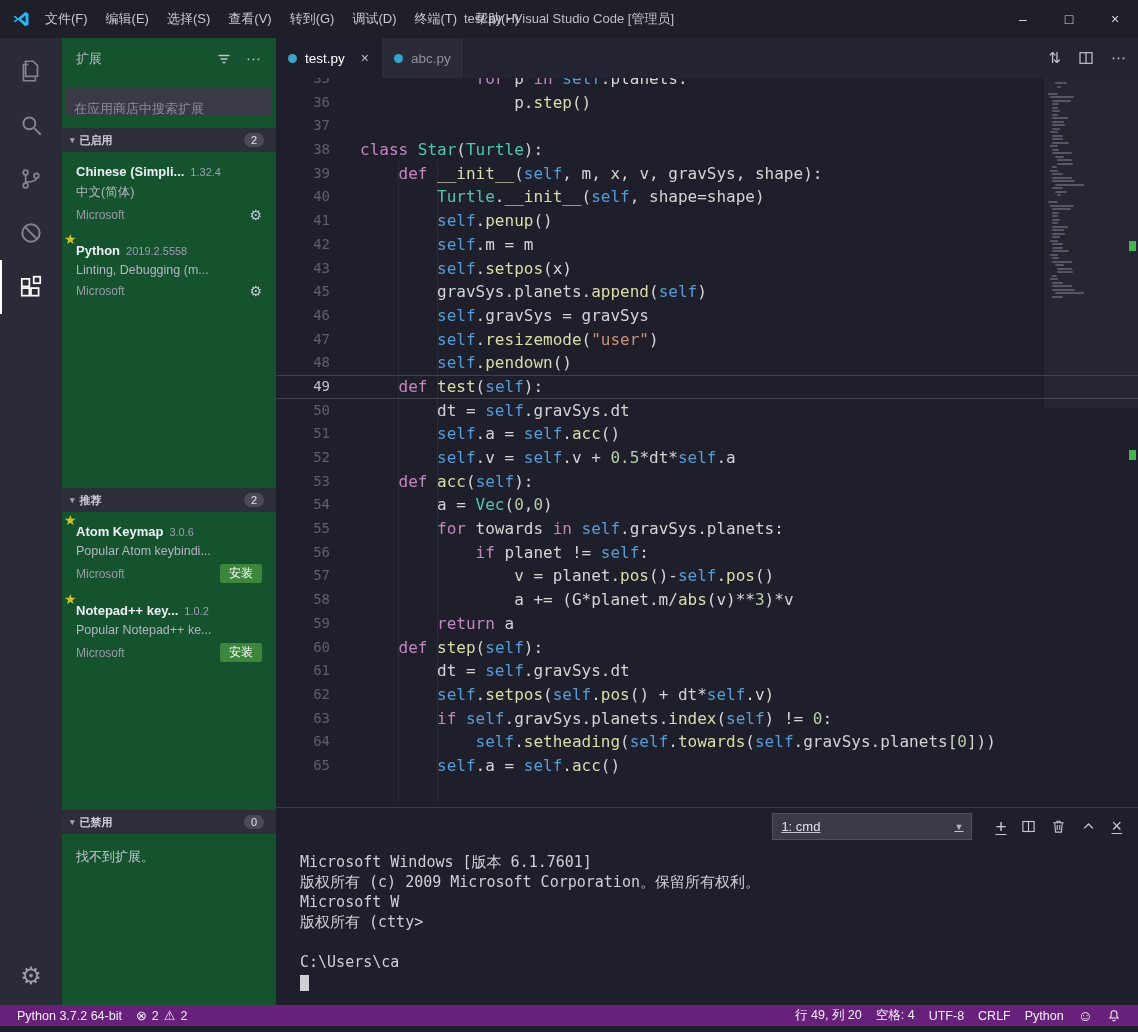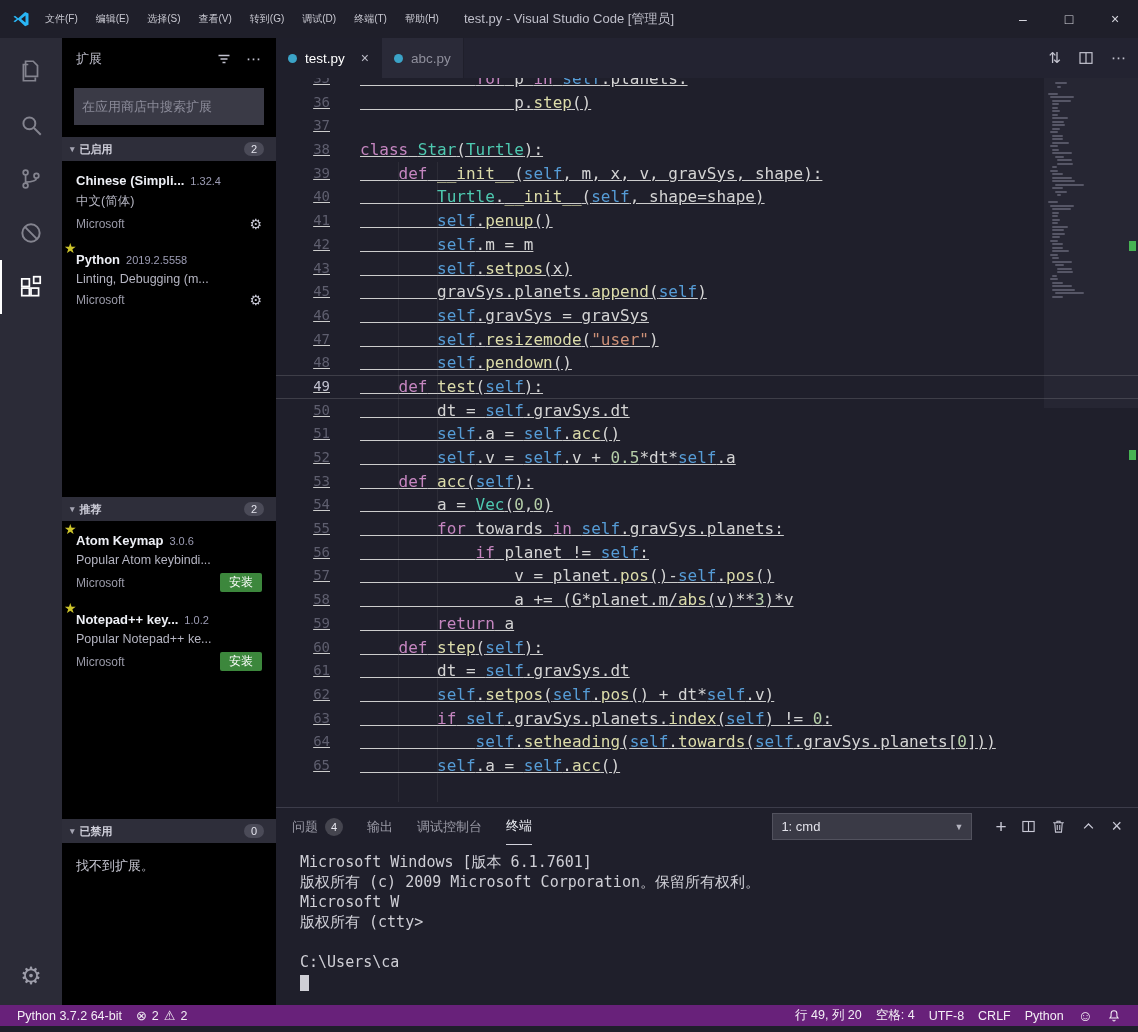--- a/index.html
+++ b/index.html
@@ -2,37 +2,37 @@
 <html><head>
 <meta charset="utf-8">
 <style>
   html,body{margin:0;padding:0;background:#111;}
   .app{width:1138px;height:1032px;overflow:hidden;font-family:"Liberation Sans",sans-serif;
        background:#1f1f2b;color:#ccc;position:relative;user-select:none;}
   
   .titlebar{height:38px;background:#1f1f2a;display:flex;align-items:center;position:relative;}
   .logo{margin:0 6px 0 12px;display:flex;align-items:center;}
   .menu-bar{display:flex;z-index:2;}
-  .menu-item{padding:0 9px;font-size:10px;color:#c9c9d2;line-height:38px;cursor:default;}
+  .menu-item{padding:0 9px;font-size:13px;color:#c9c9d2;line-height:38px;cursor:default;}
   .window-title{position:absolute;left:0;right:0;text-align:center;font-size:13px;color:#bfbfca;}
   .window-controls{margin-left:auto;display:flex;z-index:2;}
   .wc{width:46px;height:38px;display:flex;align-items:center;justify-content:center;color:#d6d6de;font-size:14px;}
   
   .main{display:flex;height:967px;}
   .activitybar{width:62px;background:#2b2b37;display:flex;flex-direction:column;padding-top:6px;}
   .ab-item{height:54px;display:flex;align-items:center;justify-content:center;color:#84848f;border-left:2px solid transparent;padding-right:2px;}
   .ab-item.active{color:#ffffff;border-left-color:#ffffff;}
   .ab-spacer{flex:1;}
   .ab-gear{height:58px;display:flex;align-items:center;justify-content:center;font-size:24px;color:#9d9da9;}
   
-  .sidebar{width:214px;background:#000000;display:flex;flex-direction:column;min-width:214px;}
+  .sidebar{width:214px;background:#14532d;display:flex;flex-direction:column;min-width:214px;}
   .sidebar-header{height:42px;display:flex;align-items:center;padding:0 14px;font-size:13px;color:#b9b9c6;}
   .sh-actions{margin-left:auto;display:flex;gap:14px;align-items:center;color:#c2c2cf;}
   .sh-more{font-size:15px;letter-spacing:1px;}
-  .search-box{margin:8px 12px 12px;height:37px;background:#3a3a46;display:flex;align-items:center;}
+  .search-box{margin:8px 4px 12px;height:28px;background:#3a3a46;display:flex;align-items:flex-end;}
   .search-box input{width:100%;background:transparent;border:0;outline:0;color:#dddde6;font-size:13px;padding:0 8px;font-family:inherit;}
   .search-box input::placeholder{color:#8b8b99;}
   .section{display:flex;flex-direction:column;overflow:hidden;}
   .sec-enabled{height:360px;}
   .sec-recommended{height:322px;}
   .sec-disabled{flex:1;}
   .section-header{height:24px;min-height:24px;background:#2e2e3a;display:flex;align-items:center;padding:0 8px;font-size:11px;font-weight:bold;color:#cfcfda;gap:5px;}
   .sec-chev{font-size:9px;color:#a4a4b2;}
   .sec-badge{margin-left:auto;background:#4b4b58;border-radius:9px;padding:1px 7px;font-weight:normal;font-size:11px;color:#e3e3ec;margin-right:4px;}
   .ext-item{position:relative;box-sizing:border-box;height:79px;padding:10px 14px 0 14px;}
@@ -48,40 +48,40 @@
   .sec-empty{padding:14px;font-size:13px;color:#c7c7d2;}
   
   .editor-area{flex:1;display:flex;flex-direction:column;background:#1f1f2b;min-width:0;}
   .tabbar{height:40px;min-height:40px;background:#232331;display:flex;align-items:stretch;position:relative;}
   .tab{display:flex;align-items:center;padding:0 12px;gap:8px;background:#2a2a38;color:#8f8f9c;font-size:13.5px;border-right:1px solid #1f1f2b;}
   .tab.active{background:#1f1f2b;color:#ffffff;}
   .file-icon{width:9px;height:9px;border-radius:50%;background:#3ba3c7;display:inline-block;}
   .tab-close{margin-left:8px;font-size:14px;color:#bdbdc8;}
   .tab-actions{position:absolute;right:12px;top:0;height:40px;display:flex;align-items:center;gap:17px;color:#c3c3cf;font-size:15px;}
   .editor{flex:1;position:relative;overflow:hidden;}
-  .code-scroller{position:absolute;top:-11px;left:0;right:0;text-decoration:underline;}
+  .code-scroller{position:absolute;top:-11px;left:0;right:0;}
   .code-line{display:flex;height:23.7px;line-height:23.7px;font-family:"DejaVu Sans Mono",monospace;font-size:16px;white-space:pre;}
   .ln{flex:0 0 54px;width:54px;text-align:right;color:#5e5e6e;font-size:14px;}
   .code{margin-left:30px;white-space:pre;}
   .code-line.current{box-shadow:inset 0 1px 0 rgba(255,255,255,.14), inset 0 -1px 0 rgba(255,255,255,.14);}
   .code-line.current .ln{color:#c2c2d0;}
   .tok-k{color:#c586c0;}.tok-s{color:#569cd6;}.tok-c{color:#4ec9b0;}.tok-f{color:#dcdcaa;}
   .tok-p{color:#d4d4d4;}.tok-str{color:#ce9178;}.tok-n{color:#b5cea8;}
   .guide{position:absolute;top:84px;height:640px;width:1px;background:rgba(255,255,255,.06);}
   .minimap{position:absolute;top:4px;right:12px;width:78px;}
   .mm-line{height:2px;margin-bottom:1.5px;background:#565666;border-radius:1px;}
   .mm-slider{position:absolute;top:0;right:0;width:94px;height:330px;background:rgba(130,130,155,.08);}
   .ov-mark{position:absolute;right:2px;width:7px;height:10px;background:#47b353;}
   
   .panel{height:197px;min-height:197px;border-top:1px solid #3c3c4a;display:flex;flex-direction:column;background:#1f1f2b;}
   .panel-header{height:37px;min-height:37px;display:flex;align-items:center;padding:0 16px;gap:24px;}
   .panel-tab{font-size:13px;color:#9a9aa6;display:flex;align-items:center;gap:7px;height:36px;box-sizing:border-box;}
   .panel-tab.active{color:#edeff5;border-bottom:1px solid #d2d2dc;}
   .ptab-badge{background:#45454f;border-radius:50%;width:18px;height:18px;display:inline-flex;align-items:center;justify-content:center;font-size:11px;color:#e8e8f0;}
-  .panel-controls{margin-left:auto;display:flex;align-items:center;gap:15px;color:#c8c8d5;}
+  .panel-controls{margin-left:auto;display:flex;align-items:center;gap:15px;color:#c8c8d5;text-decoration:underline;}
   .terminal-select{width:182px;height:25px;background:#3a3a46;border:1px solid #52525e;display:flex;align-items:center;padding:0 8px;font-size:13px;color:#e2e2ea;margin-right:8px;}
   .ts-caret{margin-left:auto;font-size:9px;color:#b5b5c0;}
   .pc-icon{display:flex;align-items:center;justify-content:center;font-size:16px;}
   .terminal{flex:1;padding:7px 0 0 24px;font-family:"DejaVu Sans Mono",monospace;font-size:15px;color:#cfcfd6;overflow:hidden;}
   .term-line{height:20px;line-height:20px;white-space:pre;}
   .term-cursor{display:inline-block;width:9px;height:16px;background:#cfcfd6;vertical-align:middle;}
   
   .statusbar{height:21px;background:#68217a;display:flex;align-items:center;color:#f3eef5;font-size:12.5px;padding:0 10px;}
   .sb-item{padding:0 7px;display:flex;align-items:center;gap:5px;white-space:nowrap;}
   .sb-right{margin-left:auto;display:flex;align-items:center;}
@@ -364,35 +364,20 @@
             <div class="mm-line" style="margin-left: 4.4px; width: 22.55px;"></div>
             <div class="mm-line" style="margin-left: 6.6px; width: 29.7px;"></div>
             <div class="mm-line" style="margin-left: 4.4px; width: 10.45px;"></div>
           </div>
         <div class="ov-mark" style="top:163px;"></div>
         <div class="ov-mark" style="top:372px;"></div>
       </div>
 
       <div class="panel">
         <div class="panel-header">
-          <div style="display:flex;gap:24px;align-items:center;height:100%;">
-              <div class="panel-tab">
-                <span>问题</span>
-                <span class="ptab-badge">4</span>
-              </div>
-              <div class="panel-tab">
-                <span>输出</span>
-              </div>
-              <div class="panel-tab">
-                <span>调试控制台</span>
-              </div>
-              <div class="panel-tab active">
-                <span>终端</span>
-              </div>
-            </div>
           <div class="panel-controls">
             <div class="terminal-select">
               <span>1: cmd</span>
               <span class="ts-caret">▼</span>
             </div>
             <span class="pc-icon" style="font-size:19px;">+</span>
             <span class="pc-icon">
               <svg width="15" height="15" viewBox="0 0 24 24" fill="none" stroke="currentColor" stroke-width="1.8">
                 <rect x="3" y="4" width="18" height="16"></rect>
                   <path d="M12 4v16"></path>

